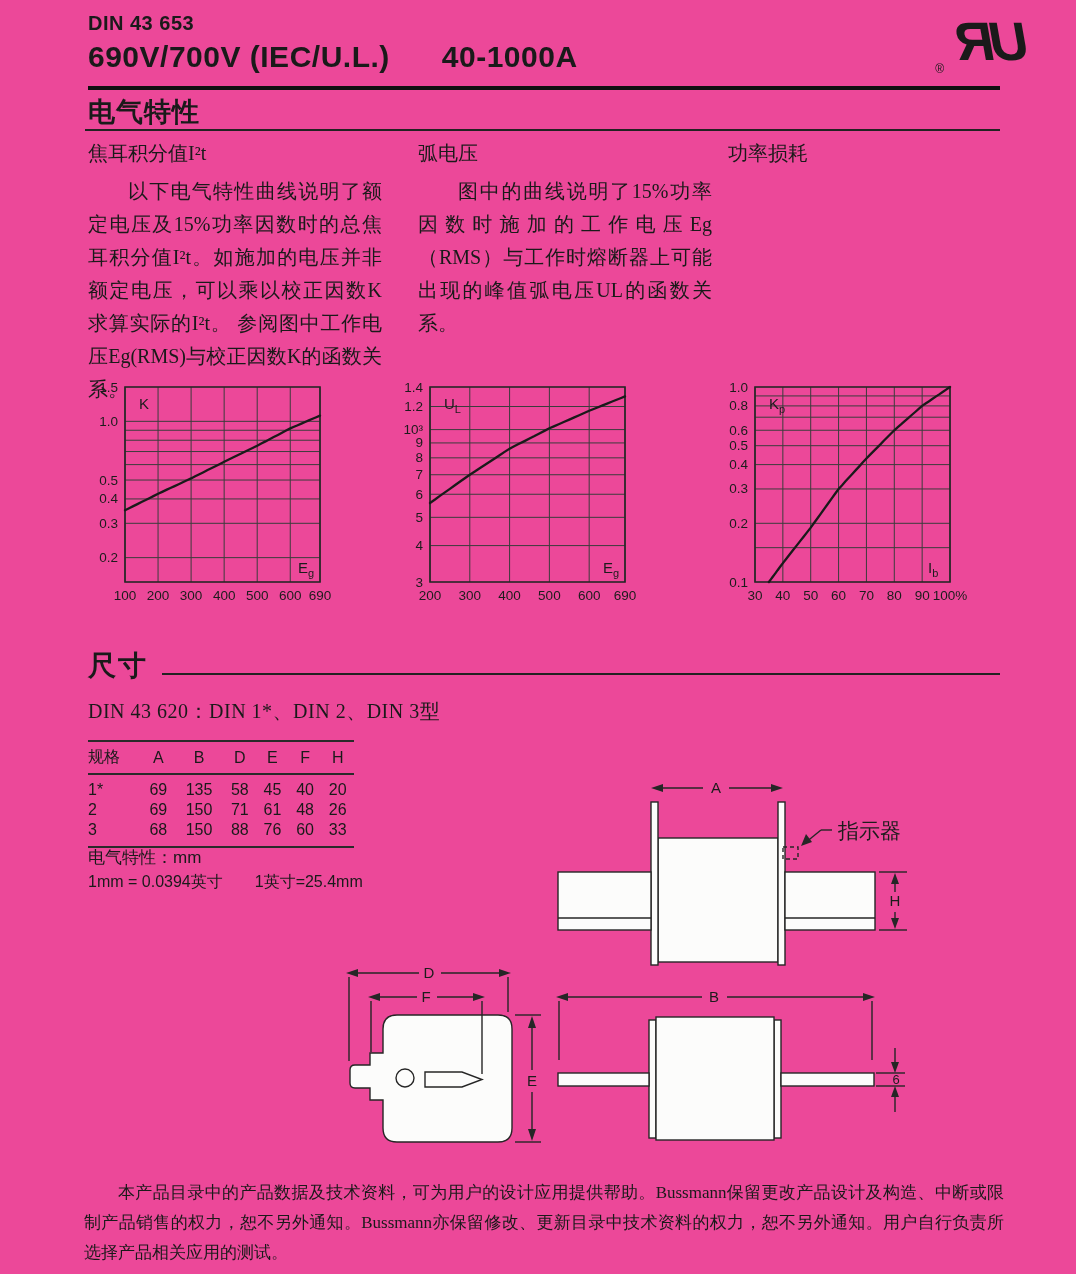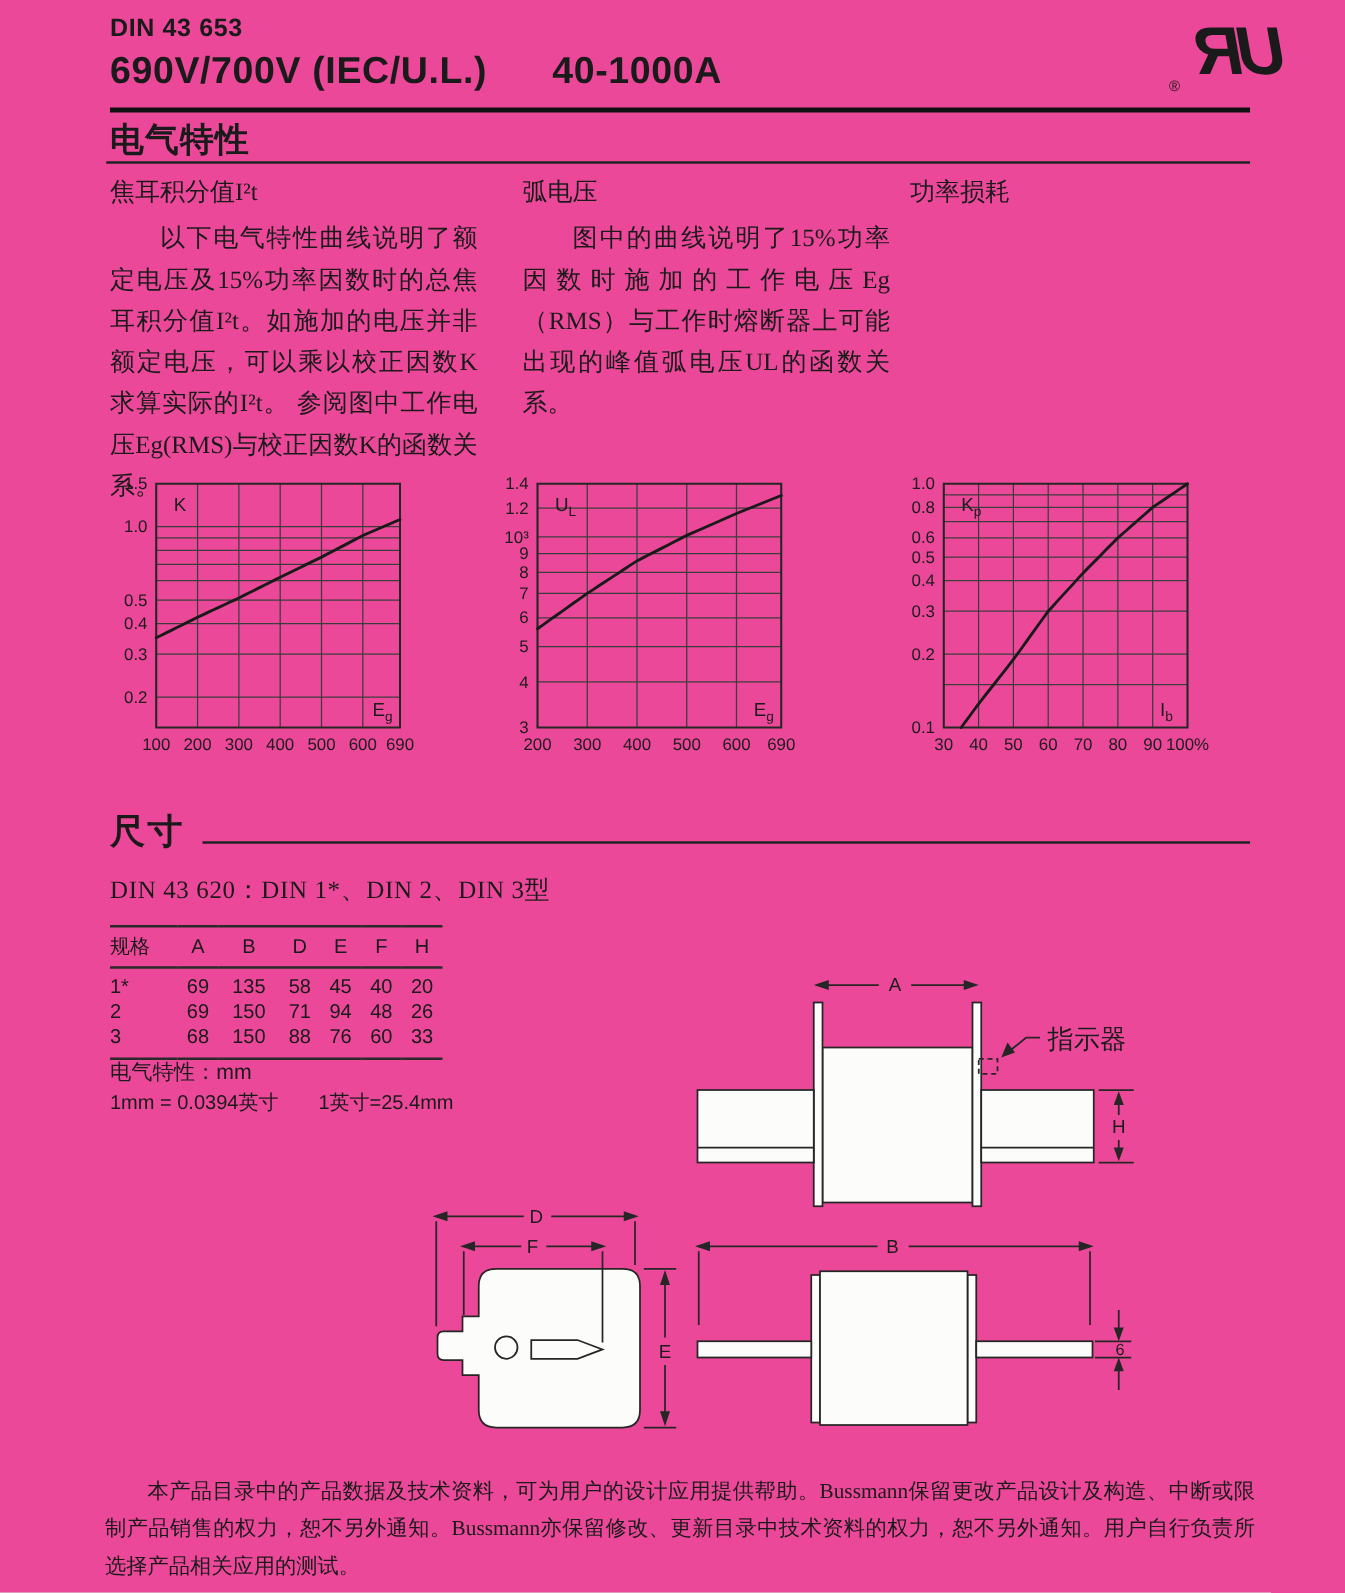--- a/index.html
+++ b/index.html
@@ -211,21 +211,21 @@
           <td>58</td>
           <td>45</td>
           <td>40</td>
           <td>20</td>
         </tr>
         <tr>
           <td class="c0">2</td>
           <td>69</td>
           <td>150</td>
           <td>71</td>
-          <td>94</td>
+          <td>61</td>
           <td>48</td>
           <td>26</td>
         </tr>
         <tr>
           <td class="c0">3</td>
           <td>68</td>
           <td>150</td>
           <td>88</td>
           <td>76</td>
           <td>60</td>

